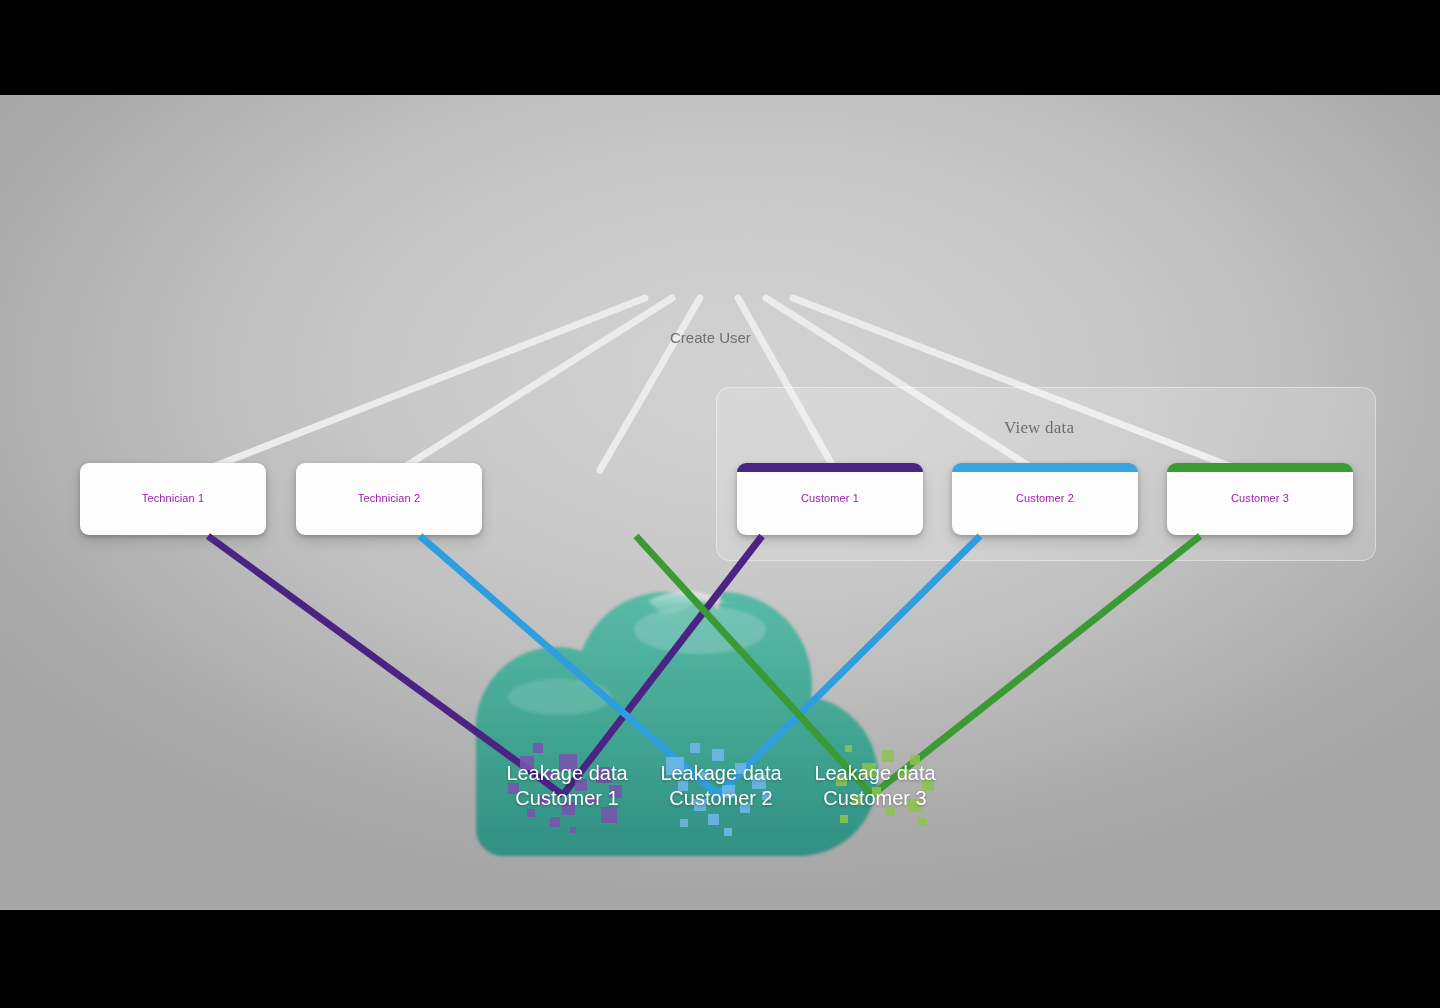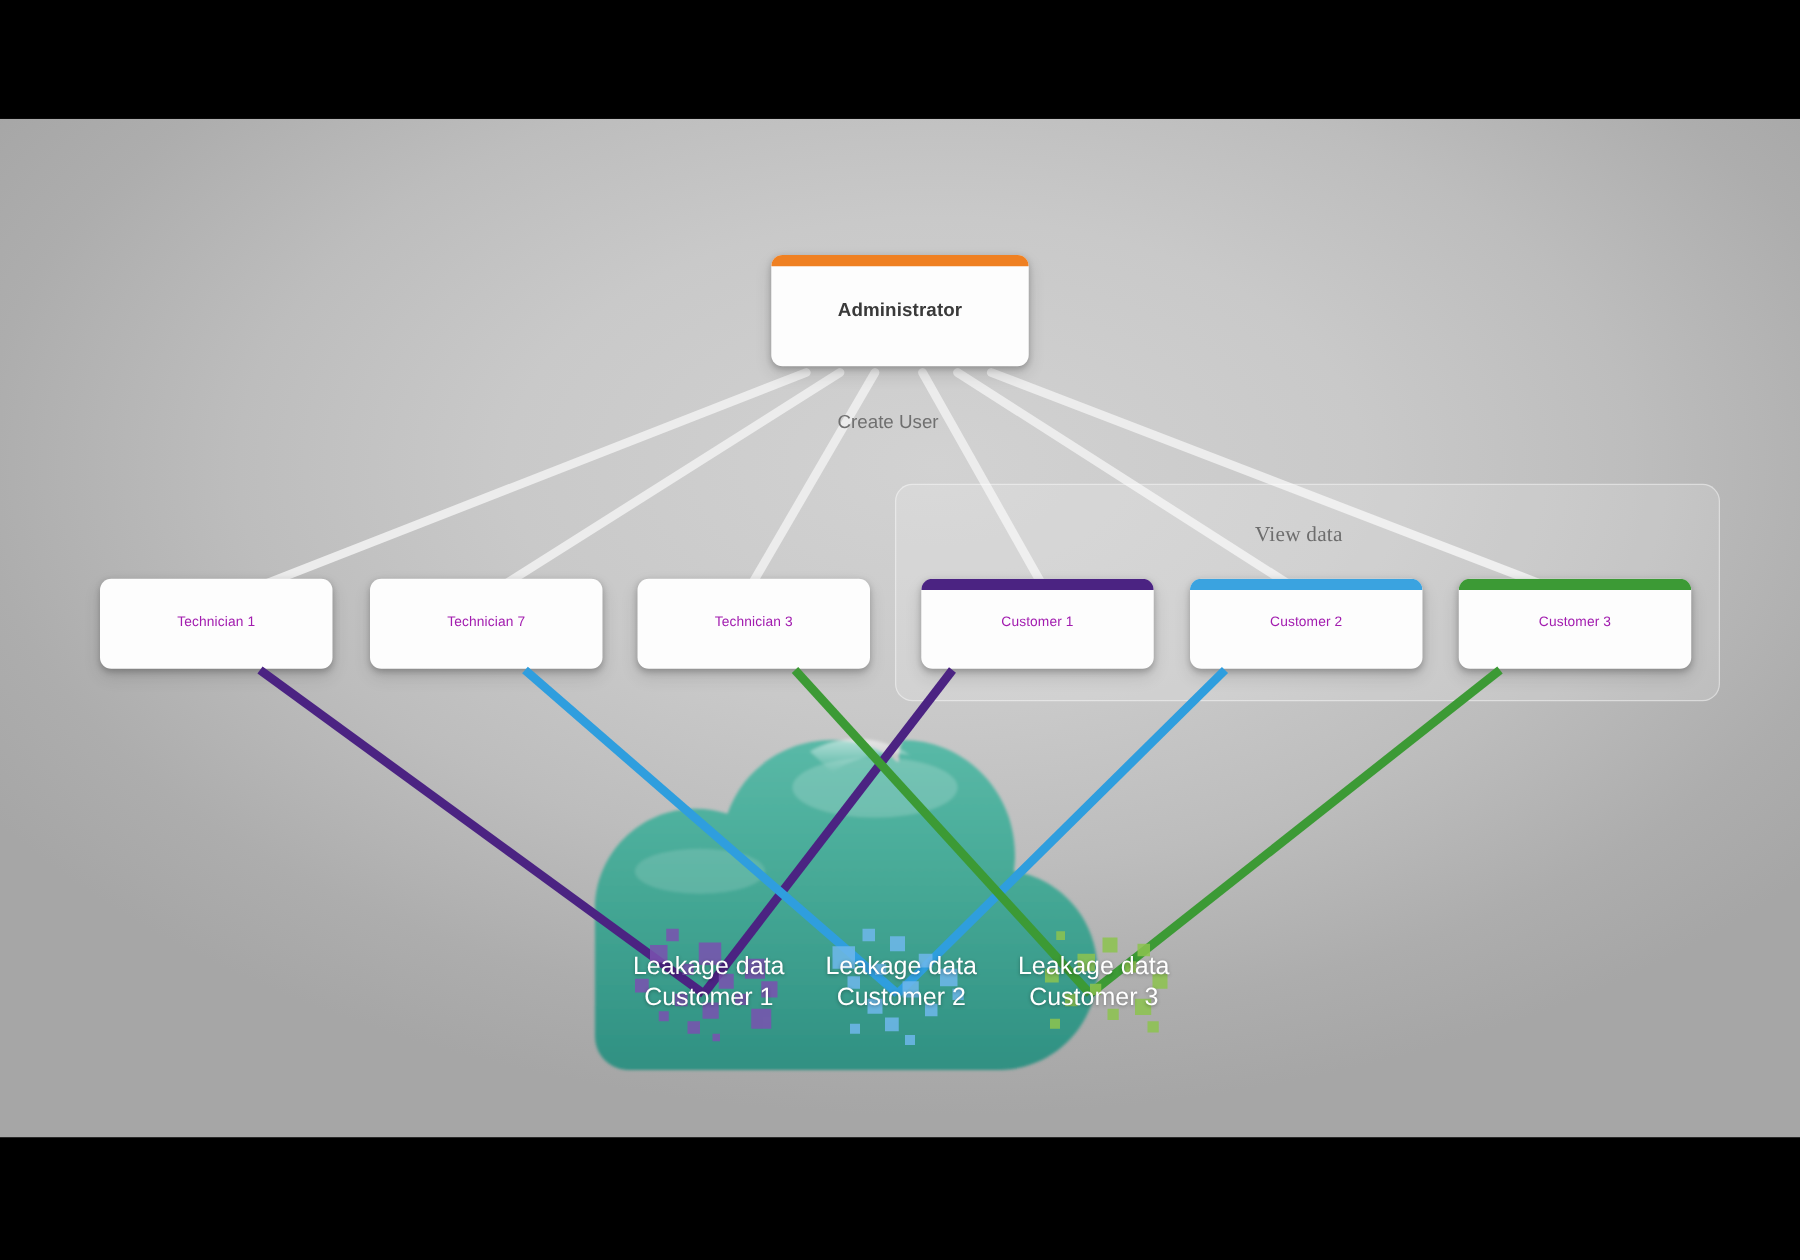--- a/index.html
+++ b/index.html
@@ -138,33 +138,26 @@
         <line x1="766" y1="203" x2="1035" y2="375"></line>
         <line x1="793" y1="203" x2="1240" y2="375"></line>
       </g>
     </svg>
 
     <div class="group-box" style="left:716px; top:292px; width:658px; height:172px;"></div>
     <div class="group-label" style="left:1004px; top:323px;font-family:Liberation Serif, serif;">View data</div>
 
     <div class="edge-label" style="left:670px; top:234px;">Create User</div>
 
-    <div class="node admin" style="left:617px; top:109px; width:206px; height:89px;">
-      <div class="accent" style="background:#ef8022;"></div>
-      <div class="node-label">Administrator</div>
-    </div>
 
     <div class="node" style="left:80px; top:368px; width:186px; height:72px;">
       <div class="node-label">Technician 1</div>
     </div>
     <div class="node" style="left:296px; top:368px; width:186px; height:72px;">
-      <div class="node-label">Technician 7</div>
-    </div>
-    <div class="node" style="left:510px; top:368px; width:186px; height:72px;">
-      <div class="node-label">Technician 3</div>
+      <div class="node-label">Technician 2</div>
     </div>
 
     <div class="node" style="left:737px; top:368px; width:186px; height:72px;">
       <div class="accent" style="background:#4b2382;"></div>
       <div class="node-label">Customer 1</div>
     </div>
     <div class="node" style="left:952px; top:368px; width:186px; height:72px;">
       <div class="accent" style="background:#3aa3e0;"></div>
       <div class="node-label">Customer 2</div>
     </div>

